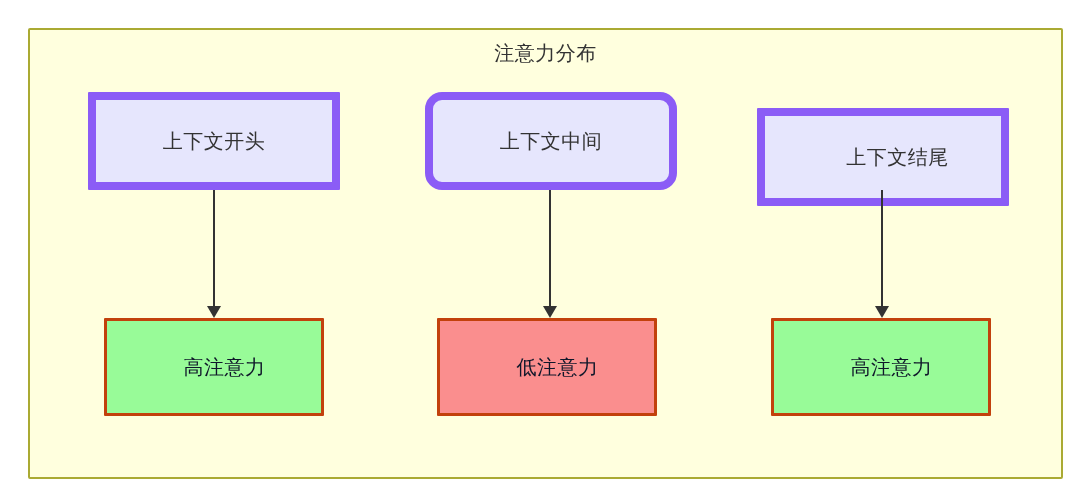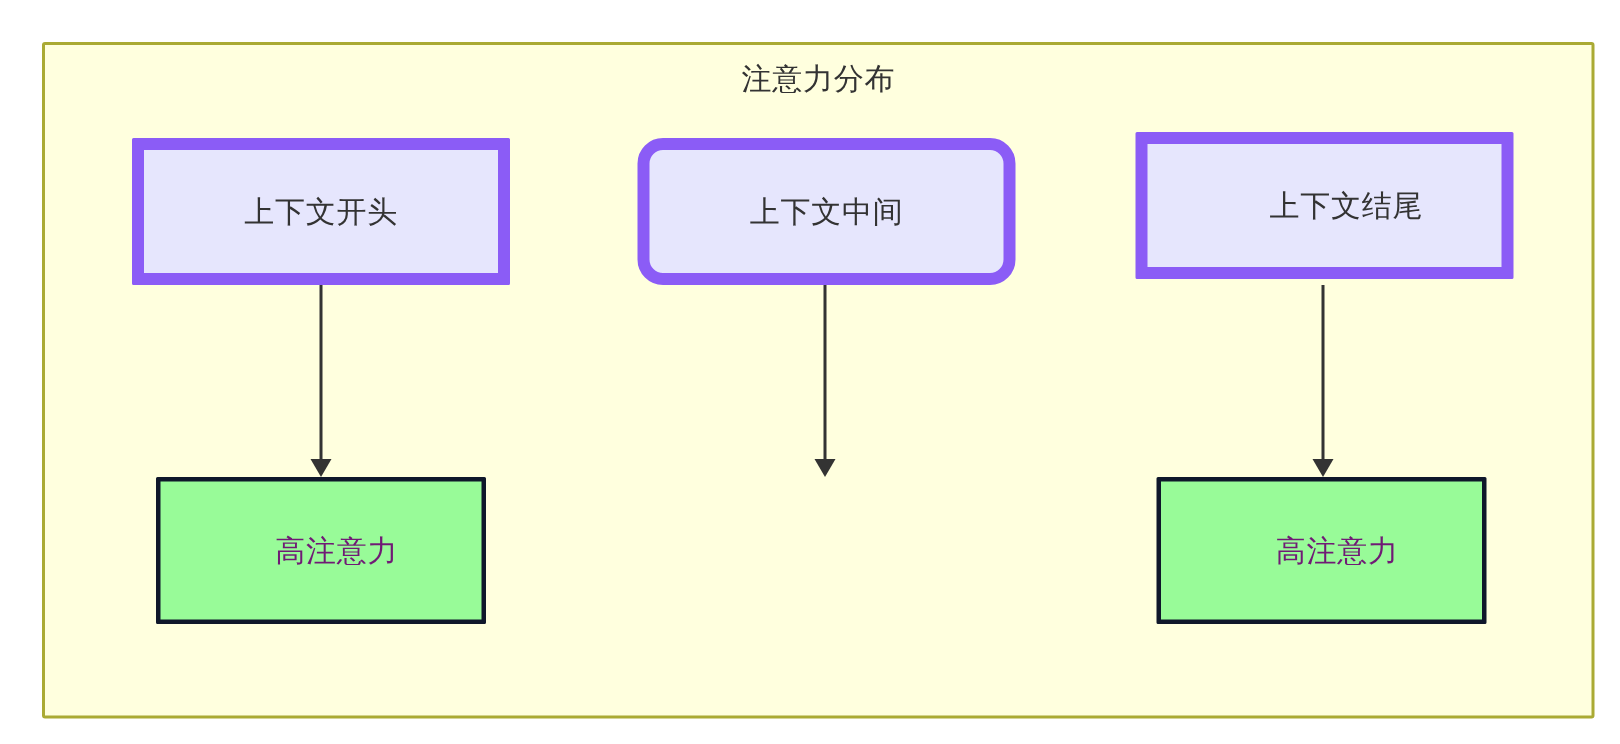--- a/index.html
+++ b/index.html
@@ -55,35 +55,35 @@
     display: flex;
     align-items: center;
     justify-content: center;
     font-size: 20px;
     color: #333333;
     letter-spacing: 0.5px;
     white-space: nowrap;
   }
   .top-1 { left: 88px;  top: 92px; }
   .top-2 { left: 425px; top: 92px; border-radius: 17px; }
-  .top-3 { left: 757px; top: 88px; padding-left: 29px; }
+  .top-3 { left: 757px; top: 108px; padding-left: 29px; }
 
   
   .node-bottom {
     position: absolute;
     box-sizing: border-box;
     width: 220px;
     height: 98px;
-    border: 3px solid #0f172a;
+    border: 3px solid #c2410c;
     border-radius: 1px;
     display: flex;
     align-items: center;
     justify-content: center;
     font-size: 20px;
-    color: #701a75;
+    color: #0f172a;
     letter-spacing: 0.5px;
     white-space: nowrap;
     padding-left: 21px;
   }
   .bot-1 { left: 104px; top: 318px; }
   .bot-2 { left: 437px; top: 318px; }
   .bot-3 { left: 771px; top: 318px; }
 
   
   .edge {
@@ -138,18 +138,21 @@
   <div class="edge edge-2"></div>
   <div class="arrowhead head-2"></div>
 
   <div class="edge edge-3"></div>
   <div class="arrowhead head-3"></div>
 
   <div class="node-bottom bot-1" style="background: rgb(152, 251, 152);">
     <span>高注意力</span>
   </div>
 
+  <div class="node-bottom bot-2" style="background: rgb(250, 142, 142);">
+    <span>低注意力</span>
+  </div>
 
   <div class="node-bottom bot-3" style="background: rgb(152, 251, 152);">
     <span>高注意力</span>
   </div>
 
 </div>
 
 </body></html>

